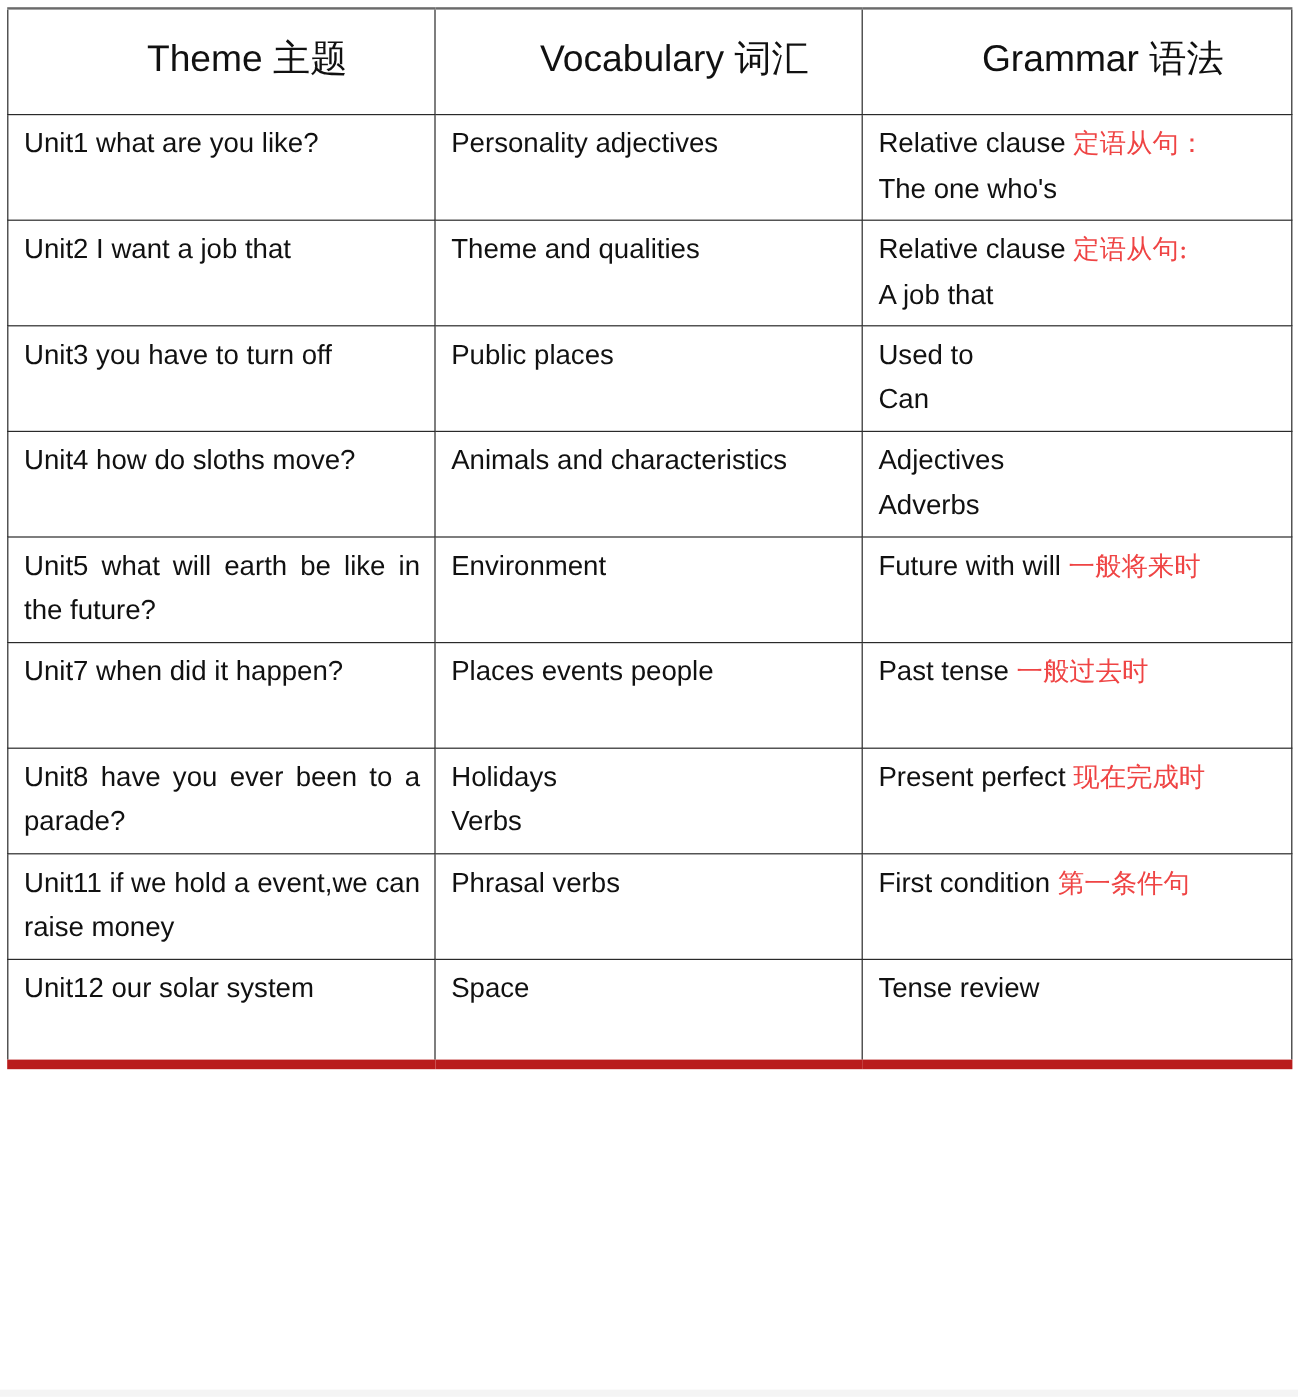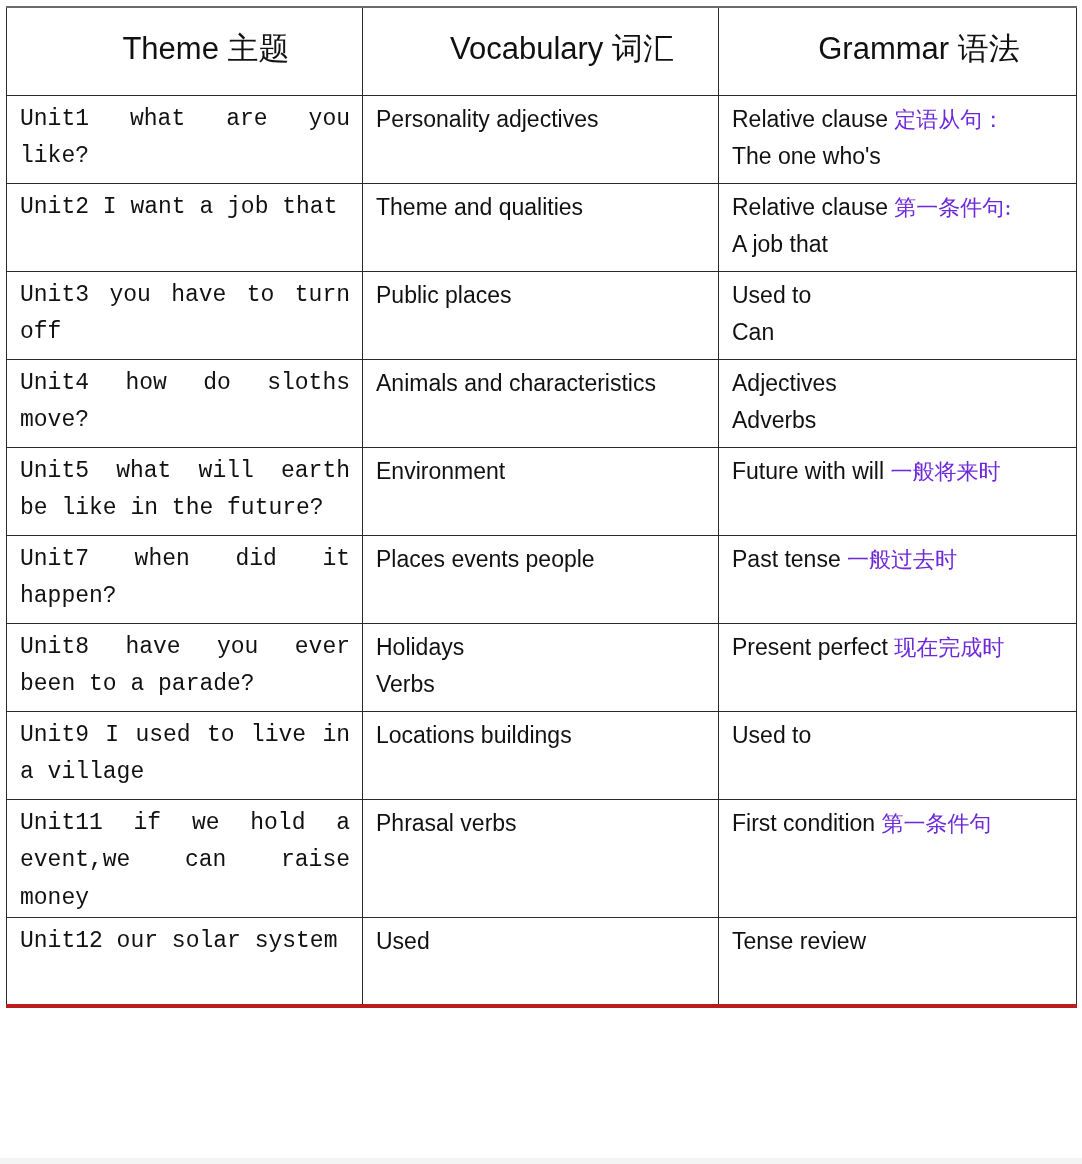--- a/index.html
+++ b/index.html
@@ -37,21 +37,21 @@
     table.syllabus th,
     table.syllabus td {
       border: 1.5px solid #2a2a2a;
       vertical-align: top;
       padding: 0;
     }
     table.syllabus tr:first-child th {
       border-top: 2px solid #6a6a6a;
     }
     table.syllabus tr:last-child td {
-      border-bottom: 4px solid #b91c1c;
+      border-bottom: 8px solid #b91c1c;
       margin-top: 35px;
     }
     table.syllabus th {
       height: 88px;
       font-weight: normal;
       font-size: 31px;
       text-align: center;
       vertical-align: top;
       padding-top: 20px;
       box-sizing: border-box;
@@ -60,30 +60,29 @@
     table.syllabus td {
       height: 88px;
       font-size: 23px;
       line-height: 37.5px;
       padding: 5px 12px 0 13px;
       box-sizing: border-box;
     }
     .theme-cell {
       text-align: justify;
       text-align-last: left;
-      font-family: Liberation Mono, monospace;
     }
     .line {
       display: block;
       white-space: nowrap;
     }
     .zh {
       font-family: "DejaVu Serif", "Liberation Serif", serif;
       font-size: 22px;
-      color: #6d28d9;
+      color: #ef4444;
     }
   </style>
 </head>
 <body>
 
 <table class="syllabus">
   <colgroup>
     <col class="c1">
       <col class="c2">
       <col class="c3">
@@ -114,21 +113,21 @@
           <span class="line"><span>Relative clause </span><span class="zh">定语从句：</span></span>
           <span class="line"><span>The one who's</span></span>
         </td>
       </tr>
       <tr>
         <td class="theme-cell">Unit2 I want a job that</td>
         <td>
           <span class="line">Theme and qualities</span>
         </td>
         <td>
-          <span class="line"><span>Relative clause </span><span class="zh">第一条件句:</span></span>
+          <span class="line"><span>Relative clause </span><span class="zh">定语从句:</span></span>
           <span class="line"><span>A job that</span></span>
         </td>
       </tr>
       <tr>
         <td class="theme-cell">Unit3 you have to turn off</td>
         <td>
           <span class="line">Public places</span>
         </td>
         <td>
           <span class="line"><span>Used to</span></span>
@@ -167,41 +166,32 @@
         <td class="theme-cell">Unit8 have you ever been to a parade?</td>
         <td>
           <span class="line">Holidays</span>
           <span class="line">Verbs</span>
         </td>
         <td>
           <span class="line"><span>Present perfect </span><span class="zh">现在完成时</span></span>
         </td>
       </tr>
       <tr>
-        <td class="theme-cell">Unit9 I used to live in a village</td>
-        <td>
-          <span class="line">Locations buildings</span>
-        </td>
-        <td>
-          <span class="line"><span>Used to</span></span>
-        </td>
-      </tr>
-      <tr>
         <td class="theme-cell">Unit11 if we hold a event,we can raise money</td>
         <td>
           <span class="line">Phrasal verbs</span>
         </td>
         <td>
           <span class="line"><span>First condition </span><span class="zh">第一条件句</span></span>
         </td>
       </tr>
       <tr>
         <td class="theme-cell">Unit12 our solar system</td>
         <td>
-          <span class="line">Used</span>
+          <span class="line">Space</span>
         </td>
         <td>
           <span class="line"><span>Tense review</span></span>
         </td>
       </tr>
     </tbody>
 </table>
 
 <div class="page-bottom"></div>
 

